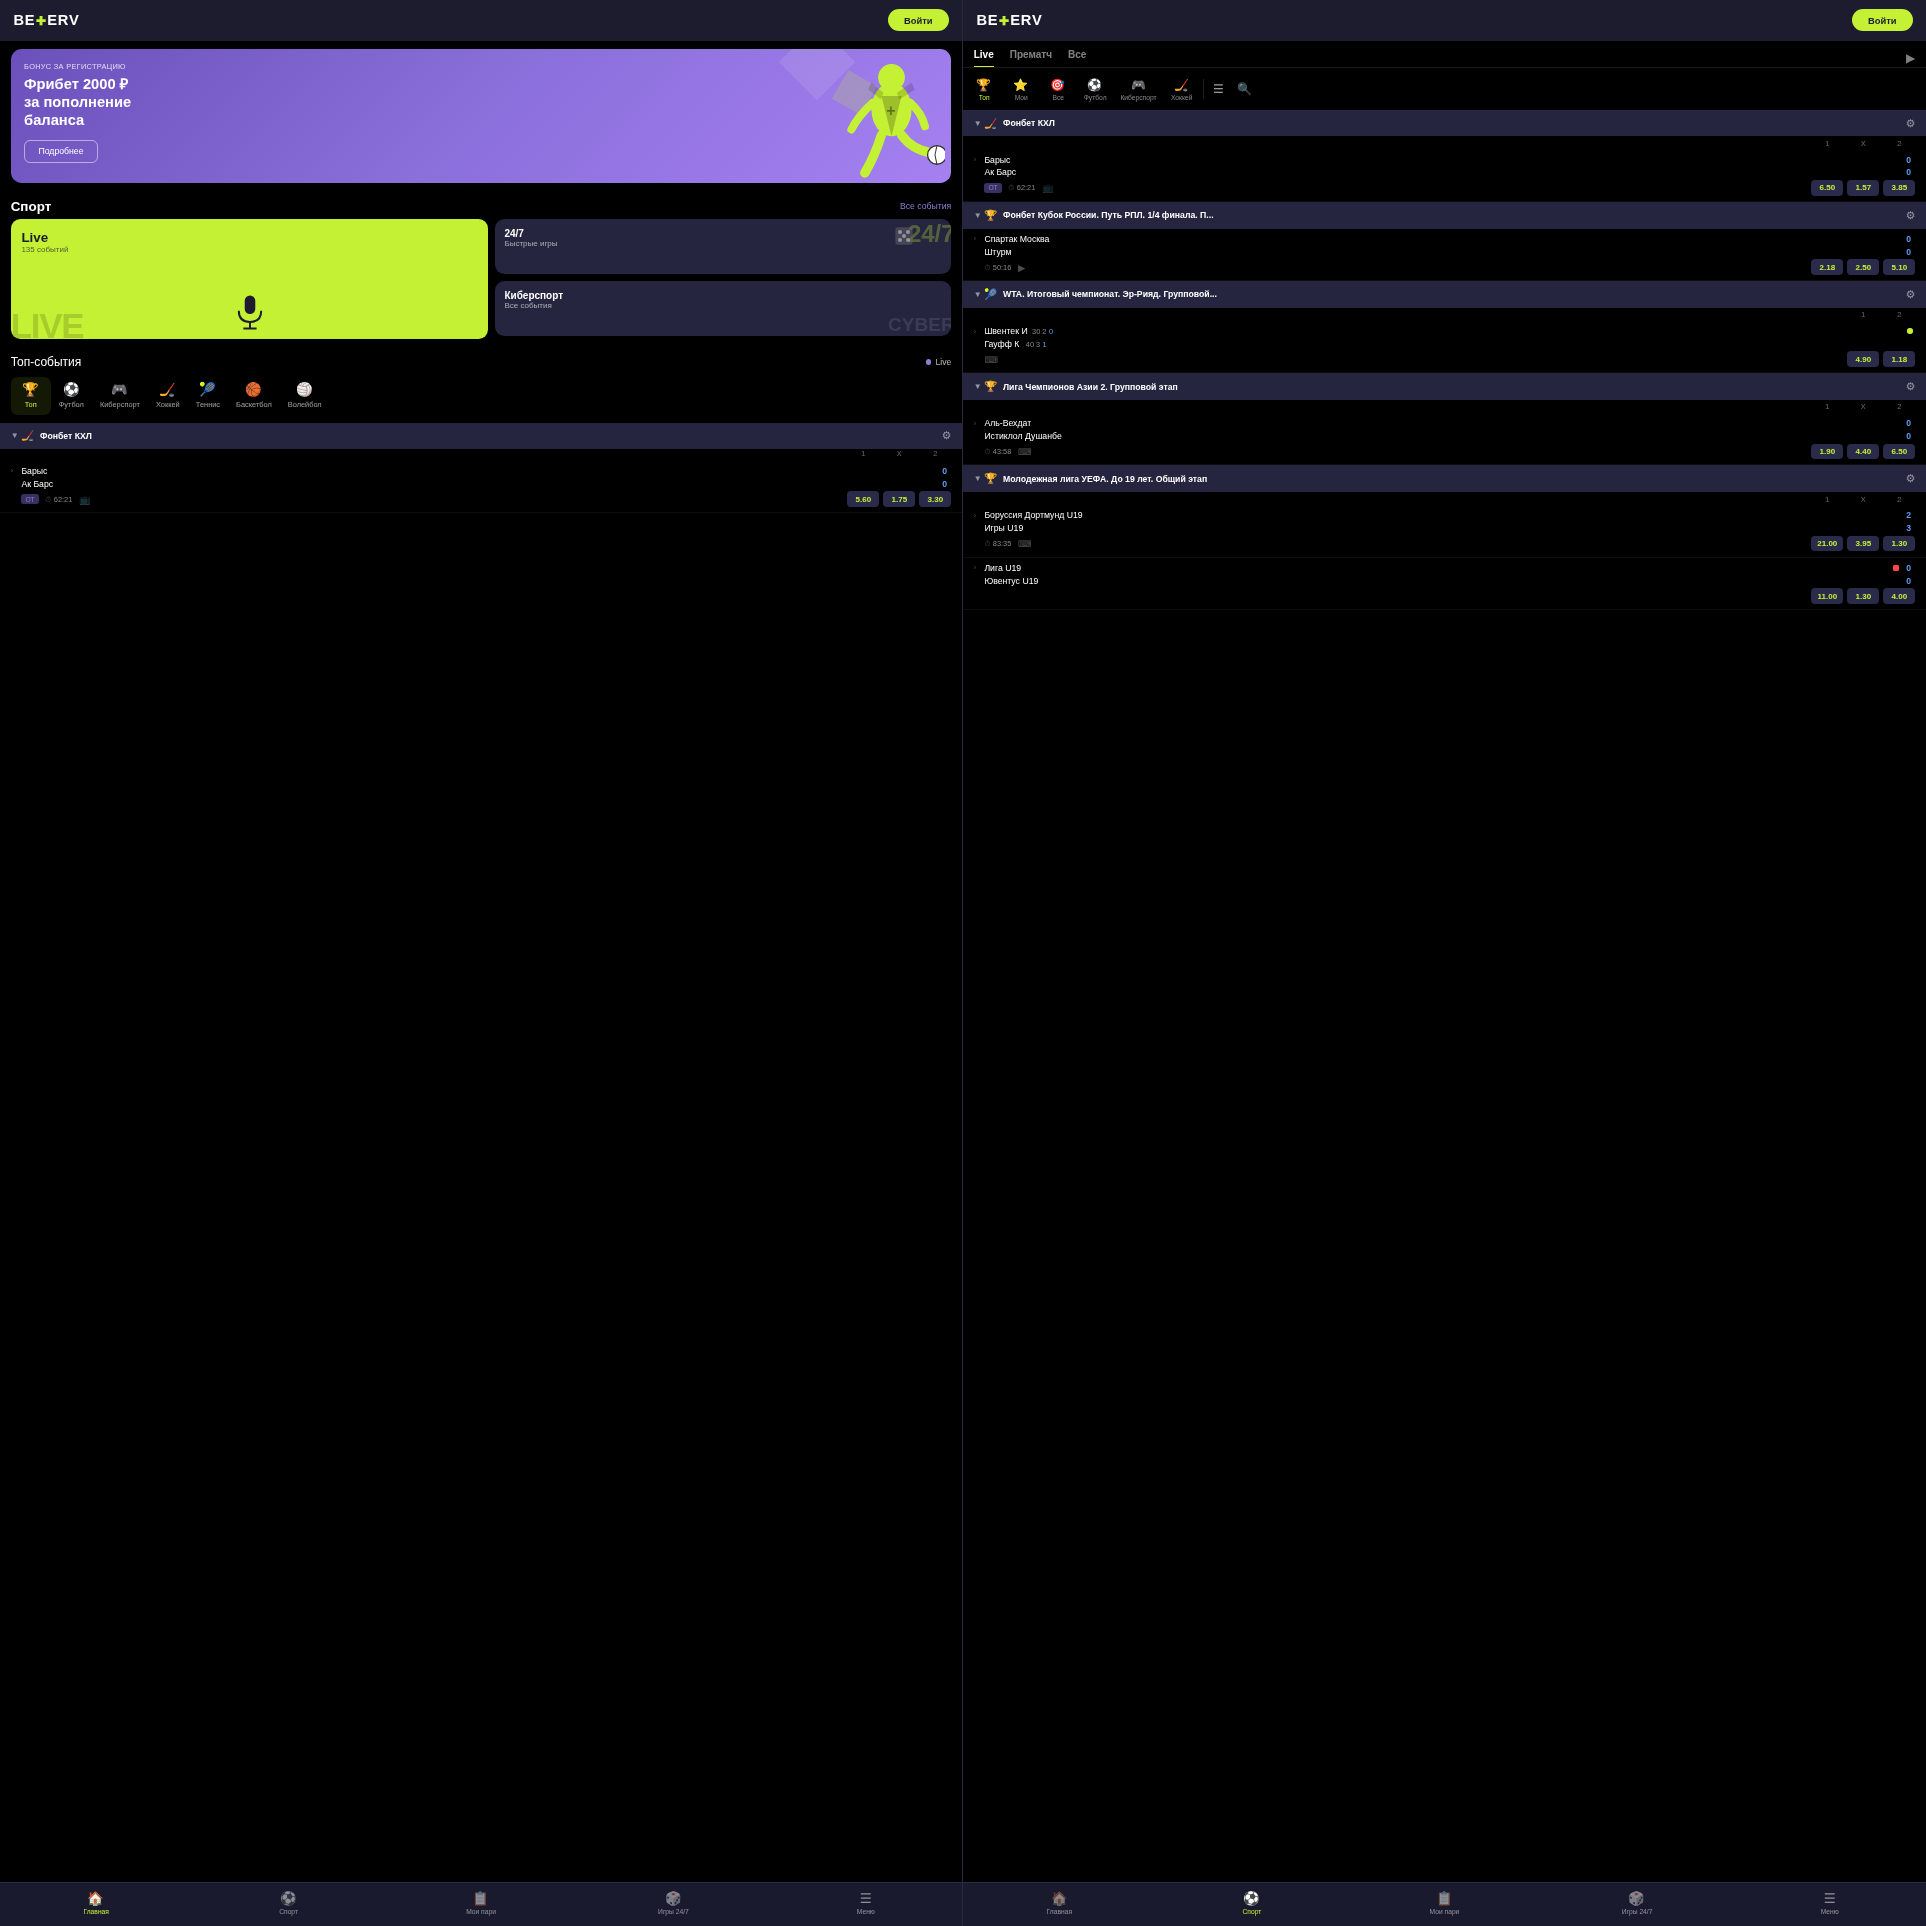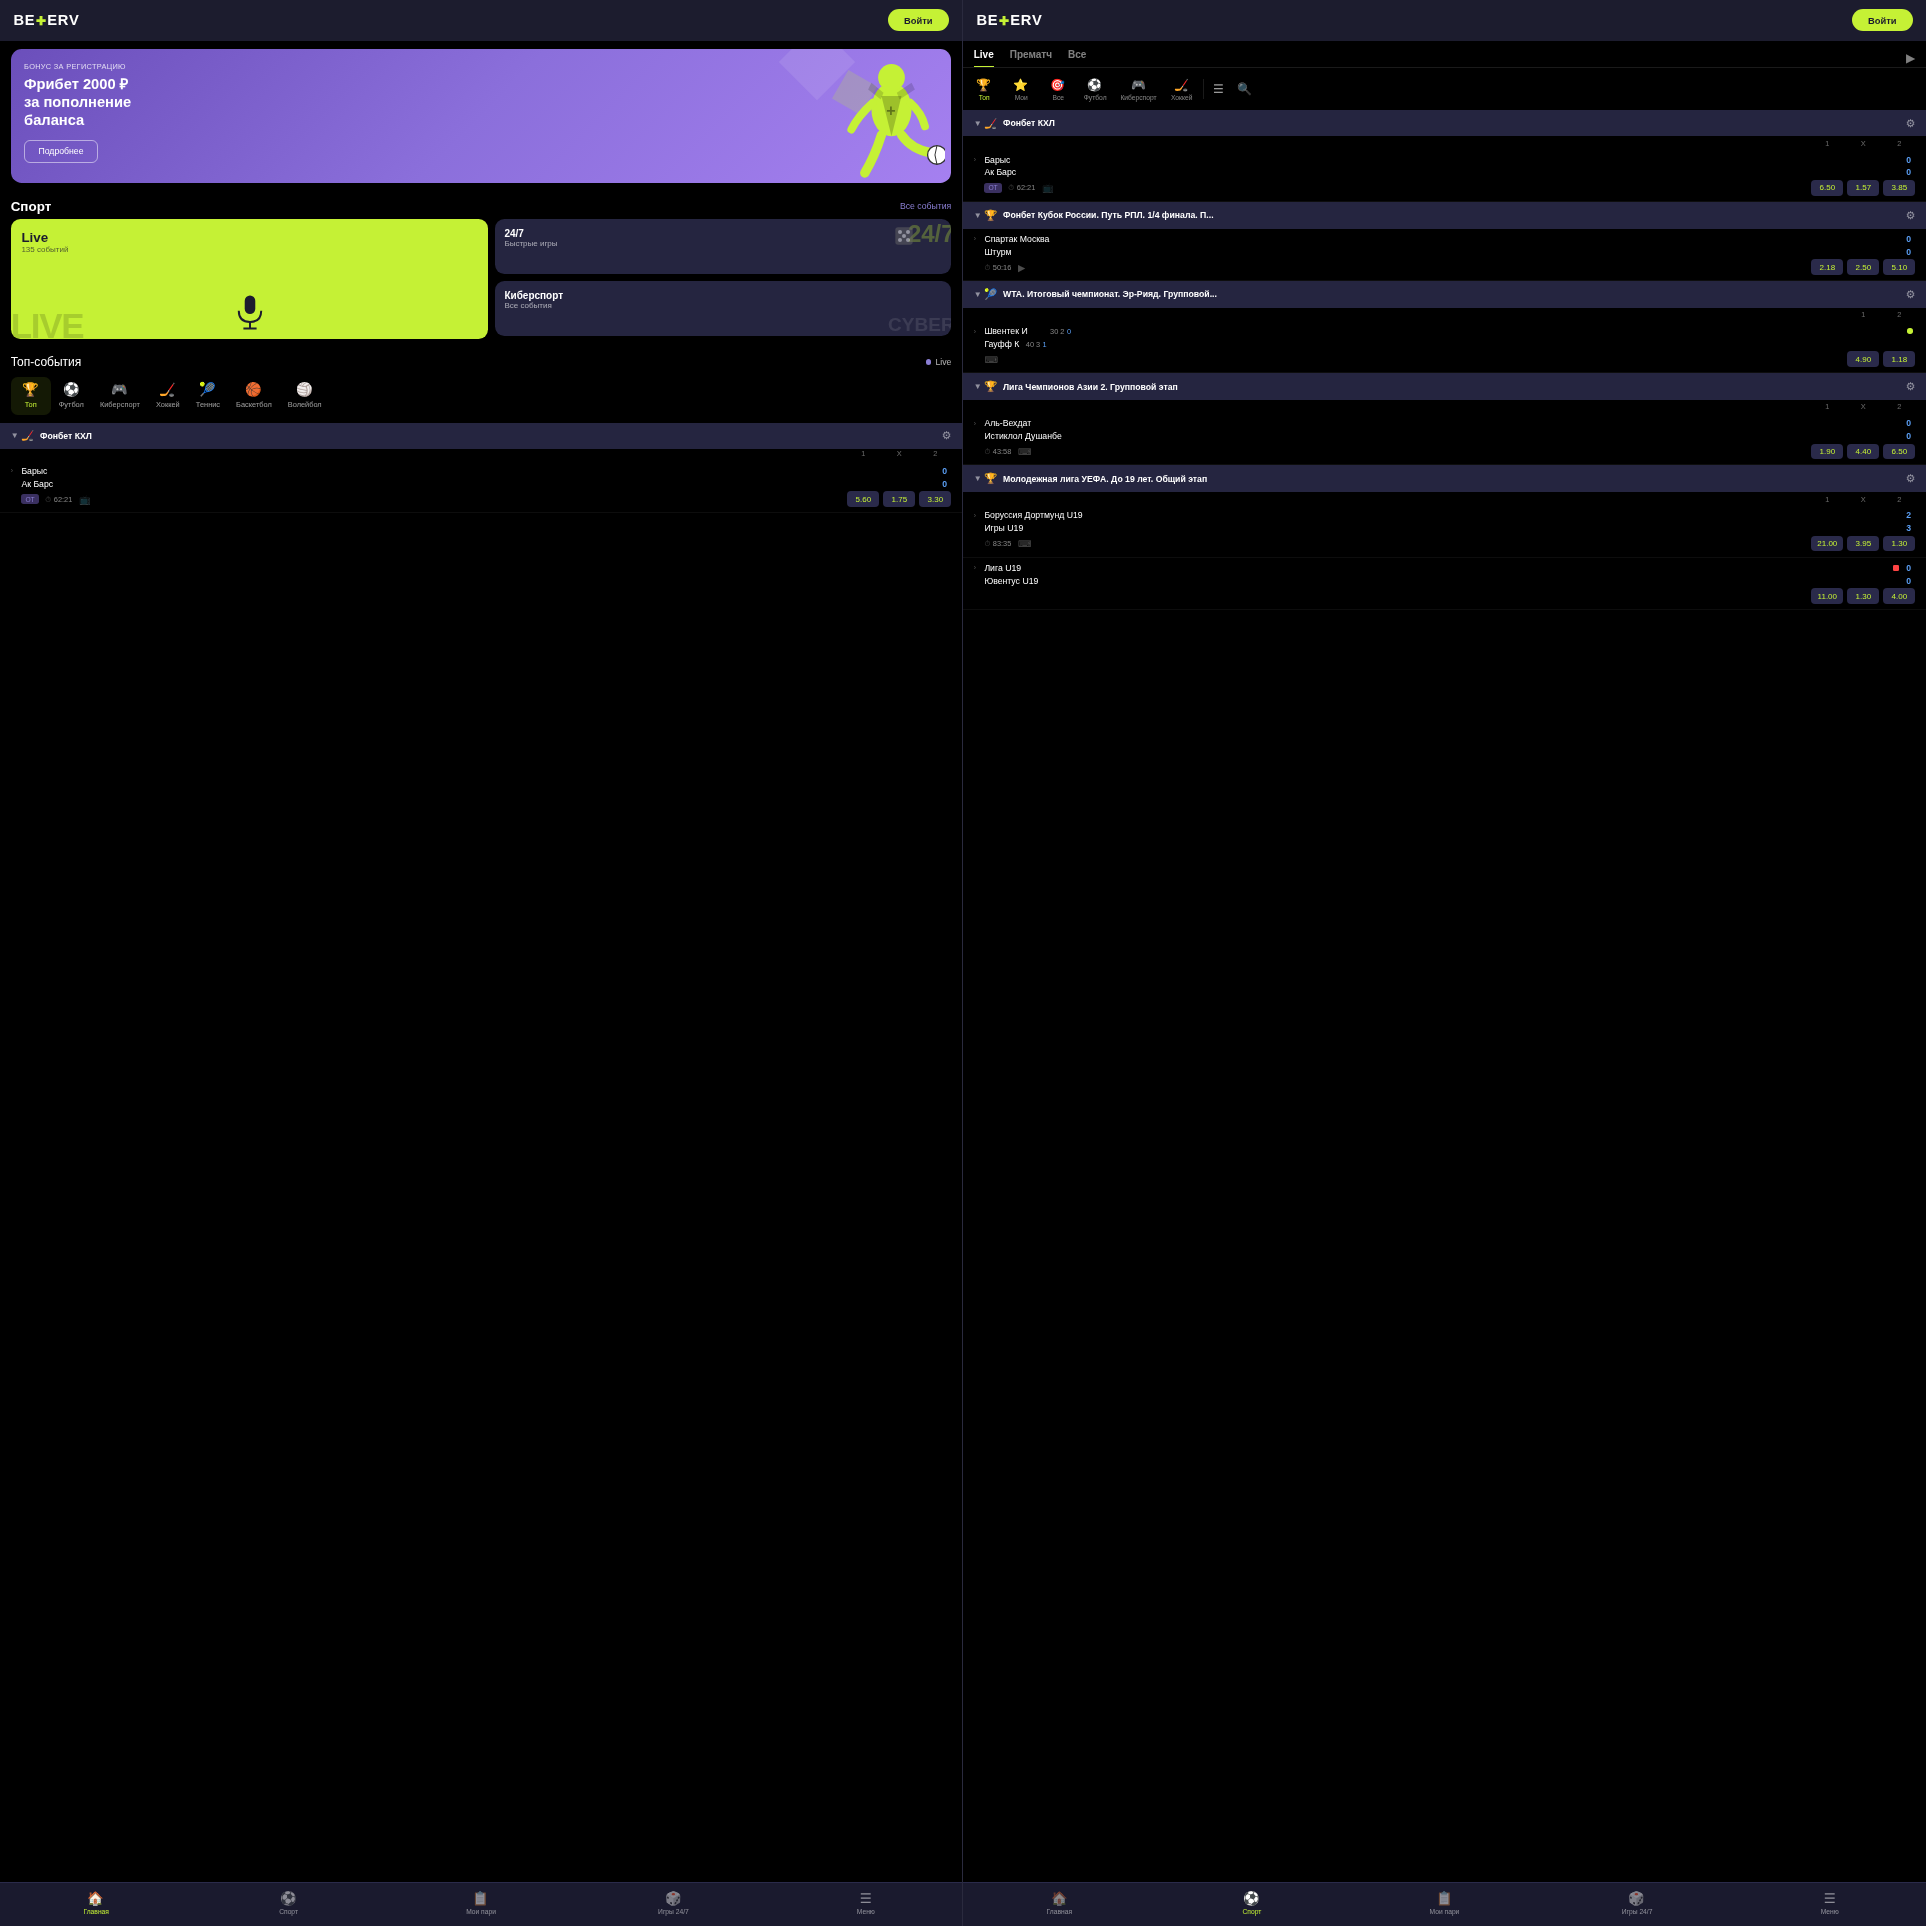--- a/index.html
+++ b/index.html
@@ -372,21 +372,21 @@
       gap: 4px;
       align-items: center;
     }
     .odd-btn {
       background: #2a2a4a;
       border: none;
       border-radius: 4px;
       padding: 3.3px 5.4px;
       font-size: 8px;
       color: #c5f135;
-      font-weight: 400;
+      font-weight: 700;
       cursor: pointer;
       min-width: 32px;
       text-align: center;
     }
     .odds-header {
       display: flex;
       gap: 4px;
       justify-content: flex-end;
       padding: 0 10.7px 2.7px;
       padding-left: 21.4px;
@@ -845,21 +845,21 @@
     </div>
     <div style="display:flex;justify-content:flex-end;padding:2.7px 10.7px 1.3px;gap:4px;">
       <span class="odds-header-label">1</span>
       <span class="odds-header-label">2</span>
     </div>
     <div class="match-item">
       <div class="match-row">
         <span class="match-expand">›</span>
         <span class="match-team">
           Швентек И
-          <span style="color:rgba(255,255,255,0.5);font-size:7.4px;margin-left:20px">30 2</span>
+          <span style="color:rgba(255,255,255,0.5);font-size:7.4px;margin-left:2px">30 2</span>
           <span style="color:#5b9ff5;font-size:7.4px"> 0</span>
         </span>
         <span style="display:inline-block;width:5.4px;height:5.4px;border-radius:50%;background:#c5f135;margin-right:2.7px"></span>
       </div>
       <div class="match-row">
         <span class="match-expand"></span>
         <span class="match-team">
           Гауфф К
           <span style="color:rgba(255,255,255,0.5);font-size:7.4px;margin-left:4px">40 3</span>
           <span style="color:#5b9ff5;font-size:7.4px"> 1</span>

